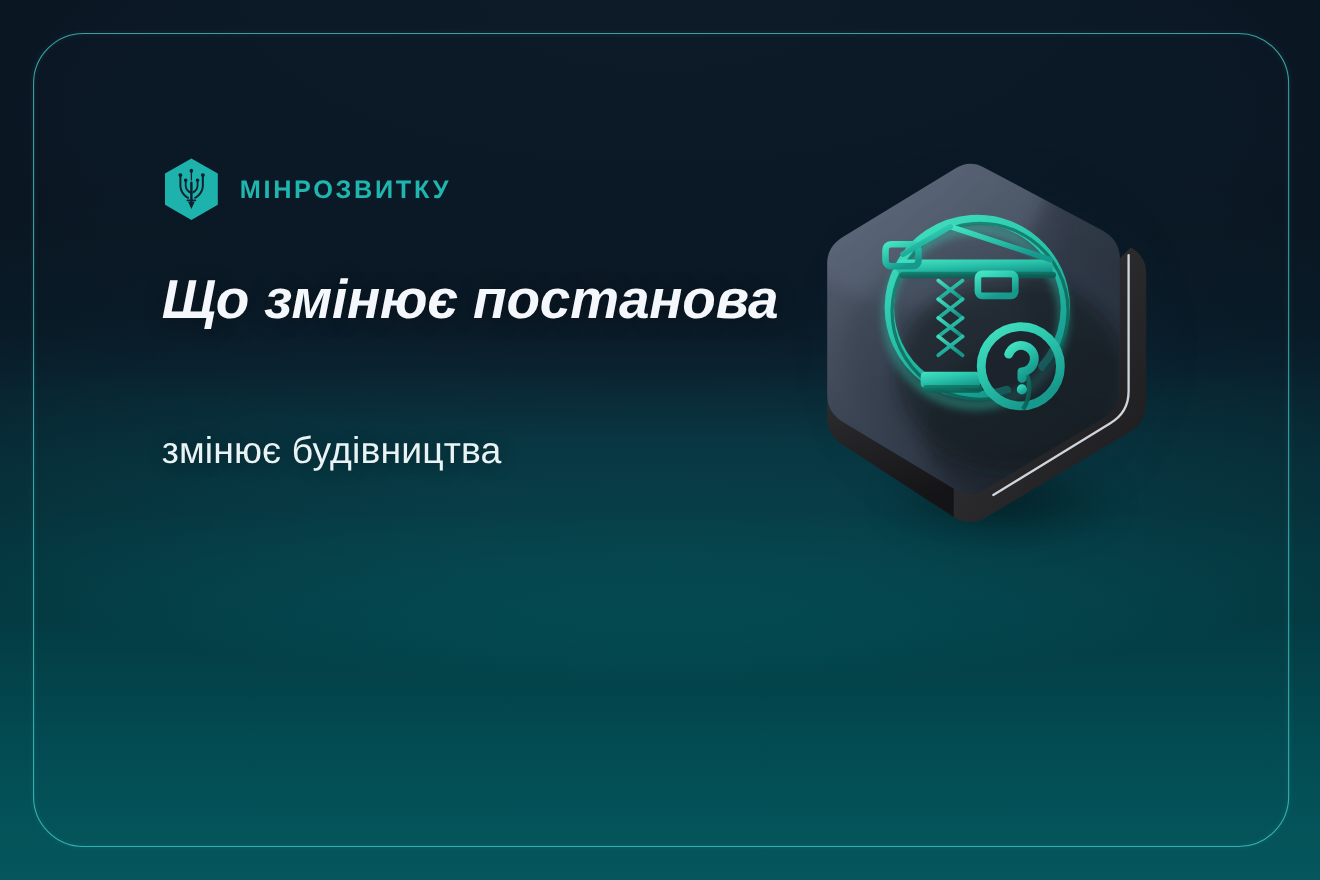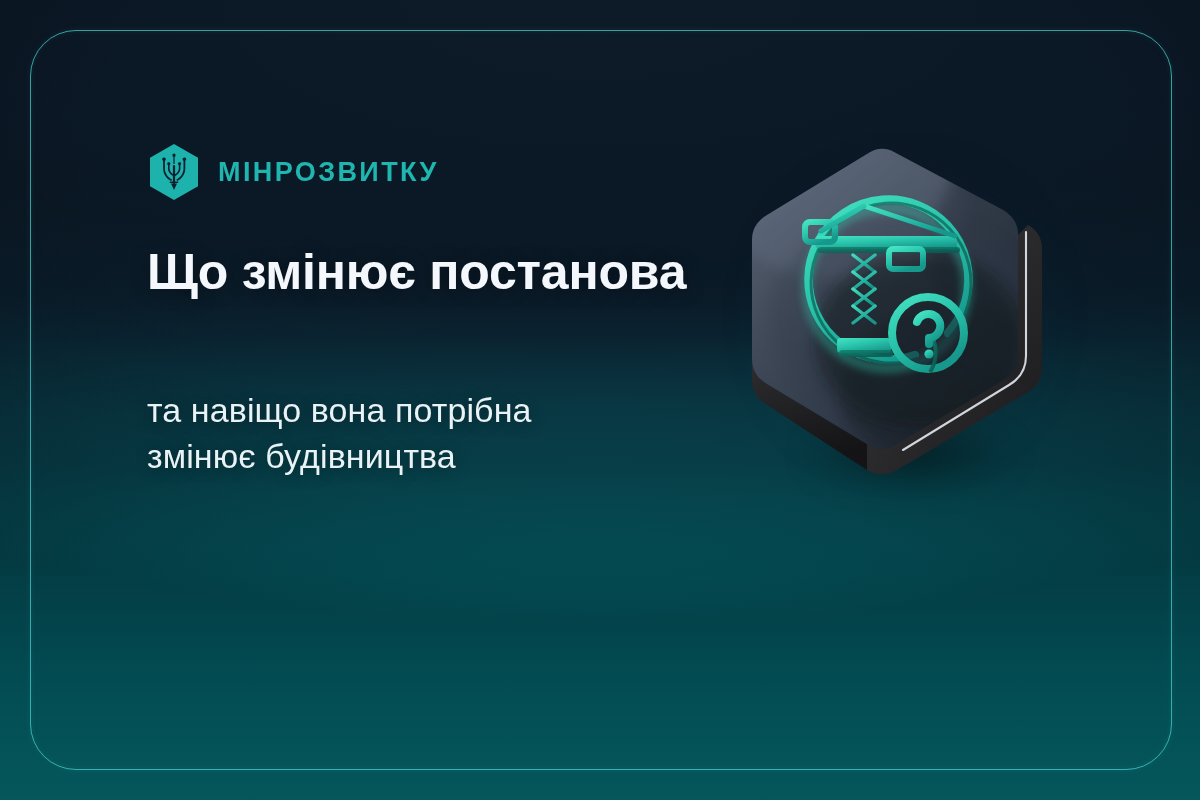--- a/index.html
+++ b/index.html
@@ -62,38 +62,39 @@
   
   .brand{
     position:absolute; left:148px; top:143px;
     display:flex; align-items:center; gap:18px;
   }
   .brand-mark{
     width:52px; height:58px; position:relative; flex:none;
   }
   .brand-mark svg{ display:block; width:100%; height:100%; }
   .brand-name{
-    font-size:27px;
+    font-size:23px;
     letter-spacing:2.4px;
     font-weight:700;
     color:#1fb6b0;
     white-space:nowrap;
     line-height:1;
   }
 
   
   .headline{
     position:absolute; left:147px; top:243px;
     width:600px;
     color:#f4f7fb;
     font-size:50px;
     font-weight:700;
     line-height:1.16;
     letter-spacing:-0.2px;
     text-shadow:0 2px 18px rgba(0,0,0,0.35);
+    font-style:italic;
   }
   .headline .l{ display:block; }
 
   .subhead{
     position:absolute; left:147px; top:388px;
     width:560px;
     color:#e9f2f5;
     font-size:34px;
     font-weight:400;
     line-height:1.34;
@@ -159,21 +160,20 @@
       </svg>
     </div>
     <div class="brand-name">МІНРОЗВИТКУ</div>
   </div>
 
   <div class="headline">
     <span class="l">Що змінює постанова</span>
   </div>
 
   <div class="subhead">
-    <span class="l">та навіщо вона потрібна</span>
     <span class="l">змінює будівництва</span>
   </div>
 
   <div class="badge-glow"></div>
   <div class="badge-shadow"></div>
 
   <div class="badge">
     <svg viewBox="0 0 310 350" xmlns="http://www.w3.org/2000/svg">
       <defs>
 

